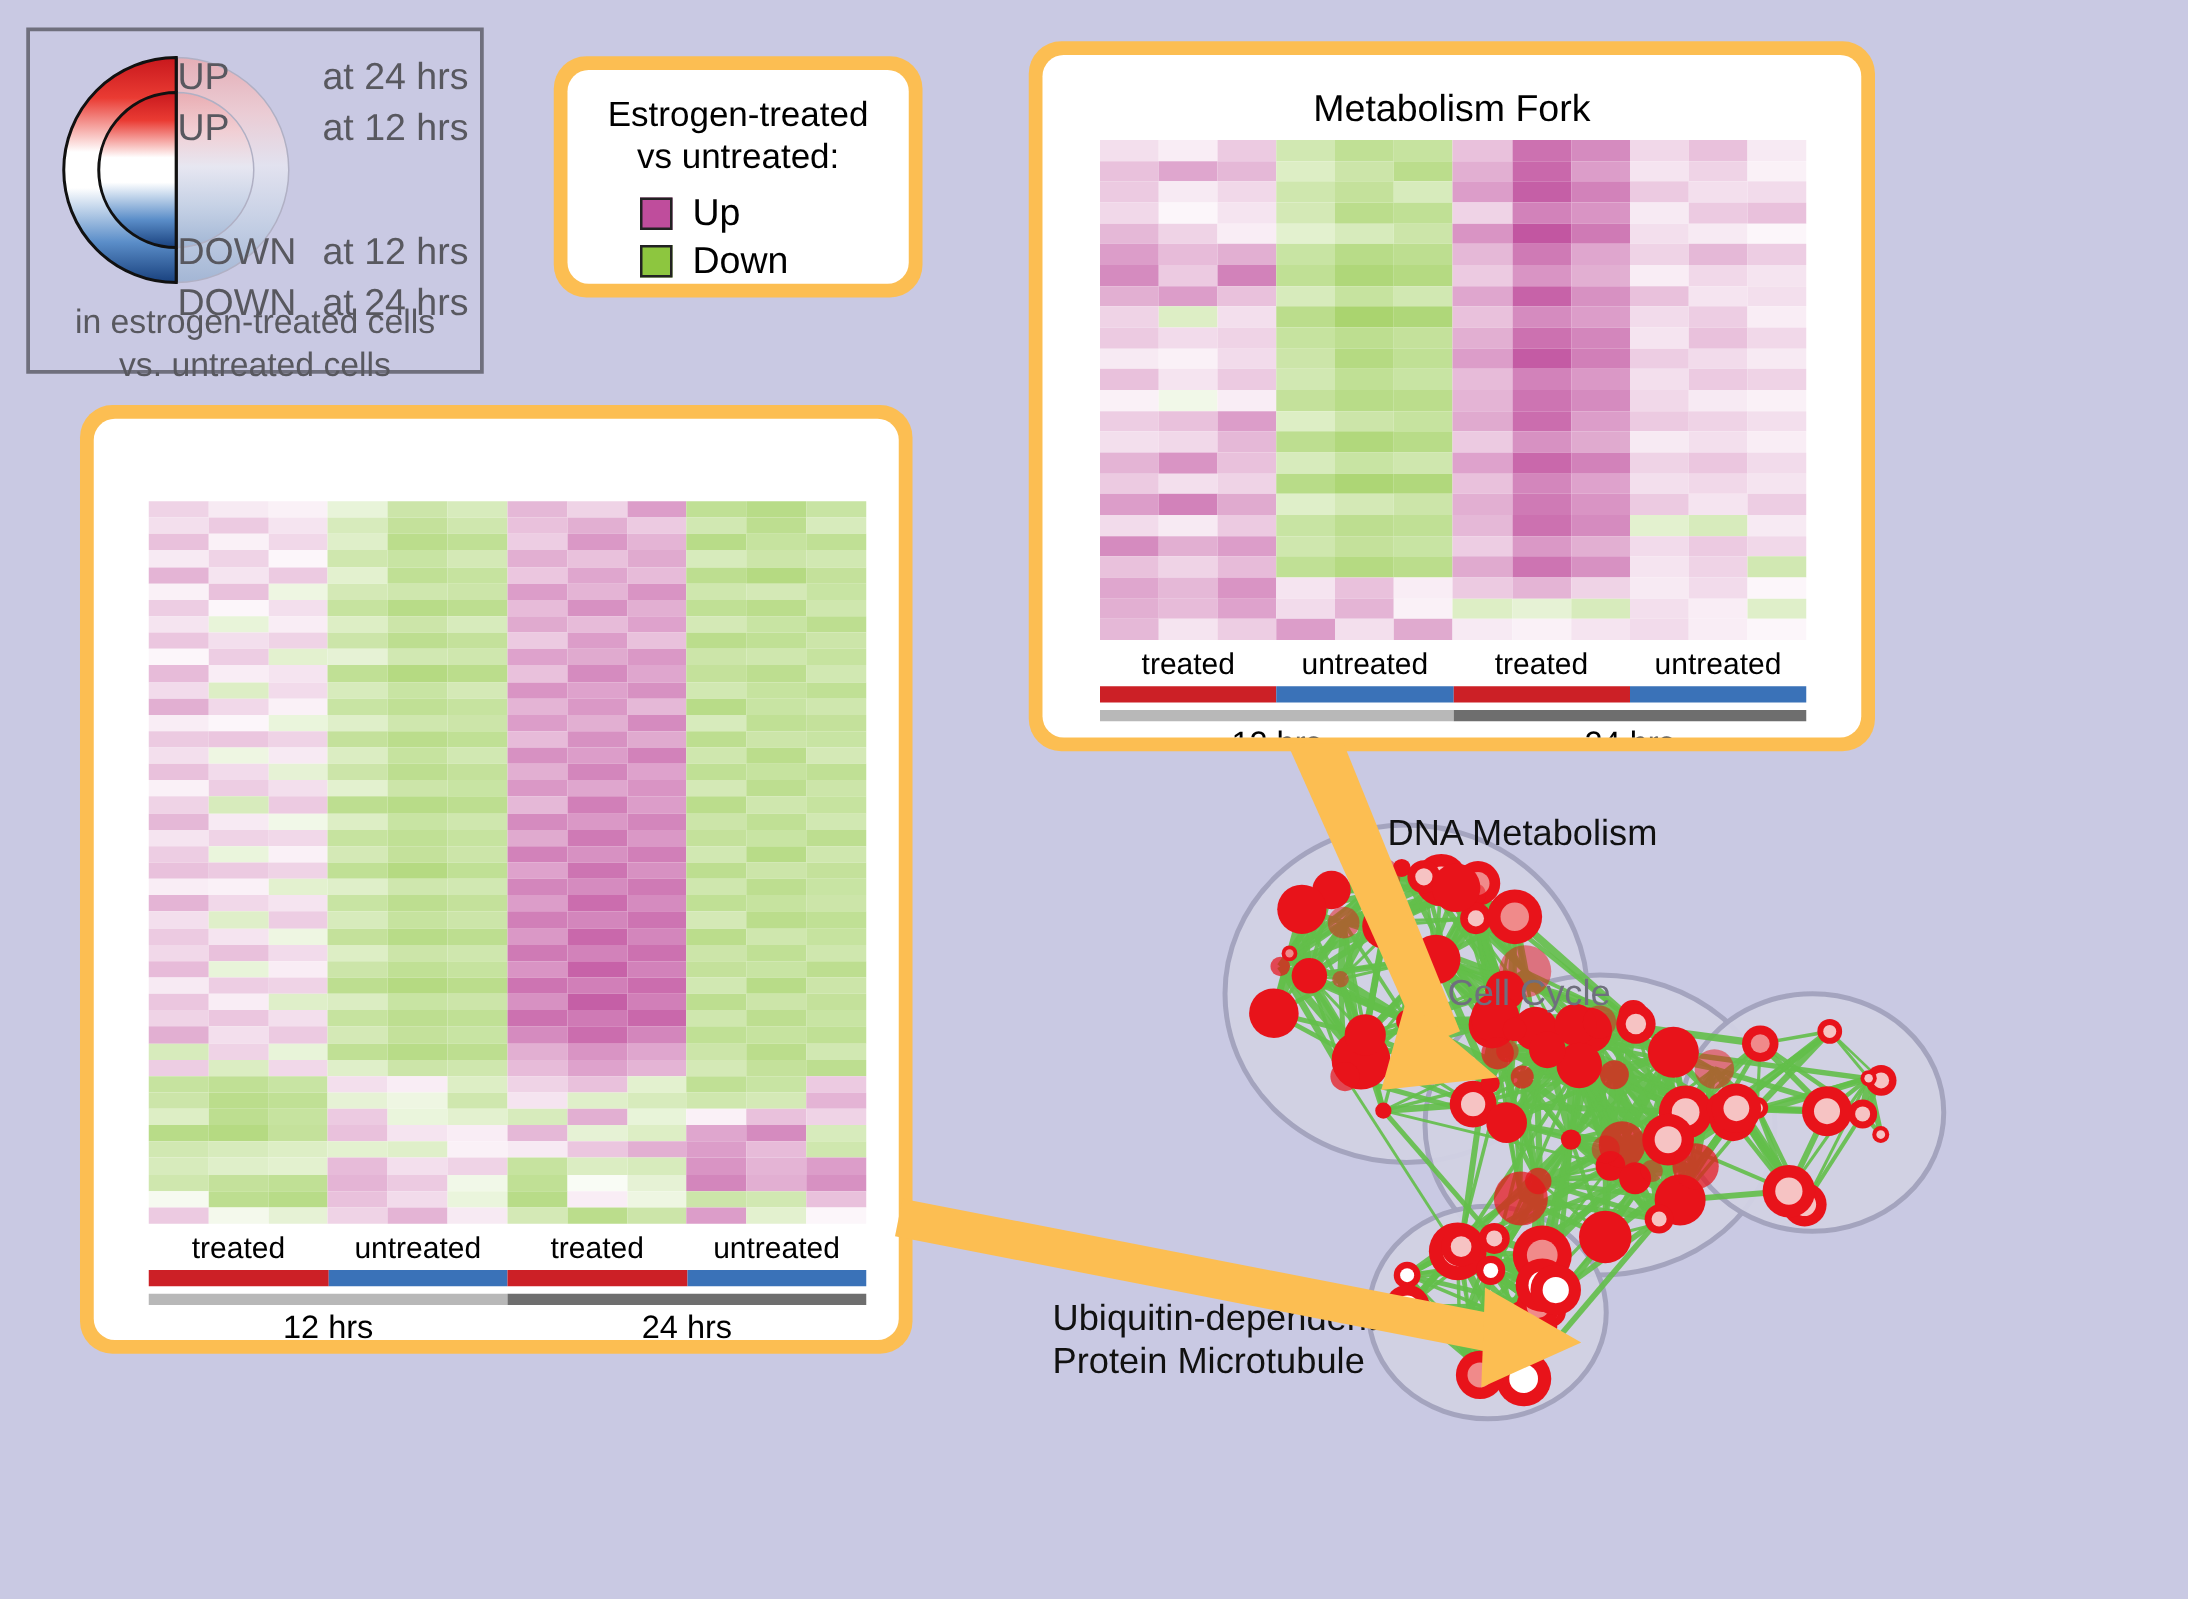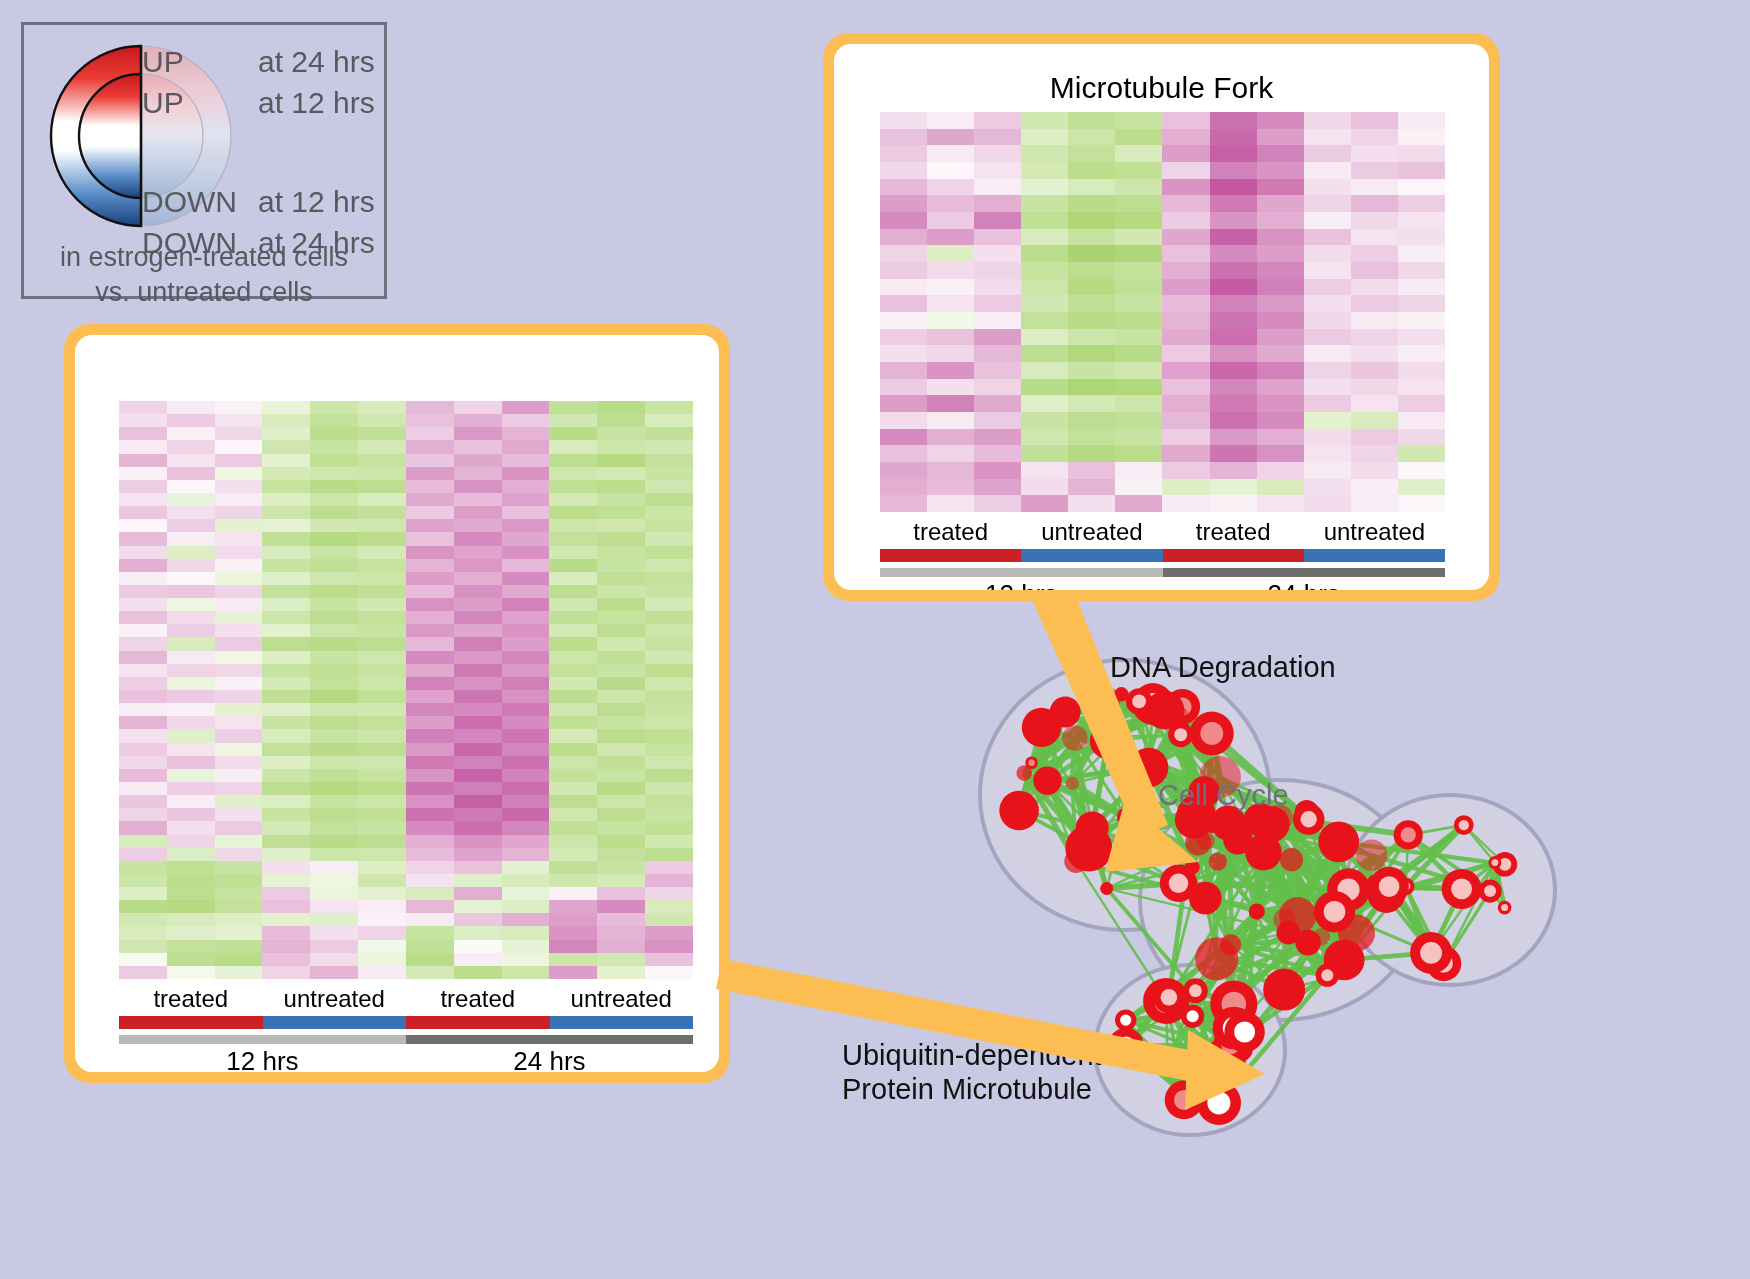--- a/index.html
+++ b/index.html
@@ -118,24 +118,42 @@
         <span class="ckey-when">at 24 hrs</span>
       </div>
     </div>
 
     <div id="ckey-foot">
       <div>in estrogen-treated cells</div>
       <div>vs. untreated cells</div>
     </div>
   </div>
 
+  <div class="panel" id="legendpanel">
+    <div class="panel-inner">
+      <div id="legend-ttl">
+        <div>Estrogen-treated</div>
+        <div>vs untreated:</div>
+      </div>
+      <div id="legend-items">
+        <div class="leg-row">
+          <span class="leg-sw" id="sw-up" style="background: rgb(191, 77, 156);"></span>
+          <span class="leg-tx">Up</span>
+        </div>
+        <div class="leg-row">
+          <span class="leg-sw" id="sw-down" style="background: rgb(141, 198, 63);"></span>
+          <span class="leg-tx">Down</span>
+        </div>
+      </div>
+    </div>
+  </div>
 
   <div class="panel" id="panel-rf">
     <div class="panel-inner">
-      <div class="hm-title" style="top:27px;">Microtubule Fork</div>
+      <div class="hm-title" style="top:27px;">Metabolism Fork</div>
       <div class="hm-grid" id="grid-rf" style="left: 46px; top: 68px; width: 565px; height: 400px; grid-template-columns: repeat(12, 1fr); grid-template-rows: repeat(24, 1fr);">
           <div style="background:rgb(243,223,237)"></div>
           <div style="background:rgb(249,237,245)"></div>
           <div style="background:rgb(236,202,225)"></div>
           <div style="background:rgb(209,232,178)"></div>
           <div style="background:rgb(192,224,149)"></div>
           <div style="background:rgb(198,227,159)"></div>
           <div style="background:rgb(233,193,220)"></div>
           <div style="background:rgb(204,113,176)"></div>
           <div style="background:rgb(213,139,191)"></div>
@@ -1703,21 +1721,21 @@
         <circle cx="405.4" cy="380.7" r="12.4" fill="#e8131a"></circle>
         <circle cx="405.4" cy="380.7" r="6.4" fill="#f6c3c3"></circle>
         <circle cx="454.6" cy="422.0" r="20.2" fill="#e8131a"></circle>
         <circle cx="454.6" cy="422.0" r="10.5" fill="#ffffff"></circle>
         <circle cx="335.9" cy="435.7" r="17.9" fill="#e8131a"></circle>
         <circle cx="335.9" cy="435.7" r="9.3" fill="#ffffff"></circle>
         <circle cx="394.0" cy="489.9" r="19.3" fill="#e8131a"></circle>
         <circle cx="394.0" cy="489.9" r="10.0" fill="#f08a8a"></circle>
       </svg>
 
-    <div class="netlabel" id="lbl-dna" style="left:320px;top:40px;color:#111;">DNA Degradation</div>
+    <div class="netlabel" id="lbl-dna" style="left:320px;top:40px;color:#111;">DNA Metabolism</div>
 
     <div class="netlabel" id="lbl-cc" style="left:368px;top:168px;color:#6f6f7d;">Cell Cycle</div>
 
 
     <div class="netlabel" id="lbl-ub" style="left:52px;top:428px;color:#111;">
       <div>Ubiquitin-dependent</div>
       <div>Protein Microtubule</div>
     </div>
   </div>
 

